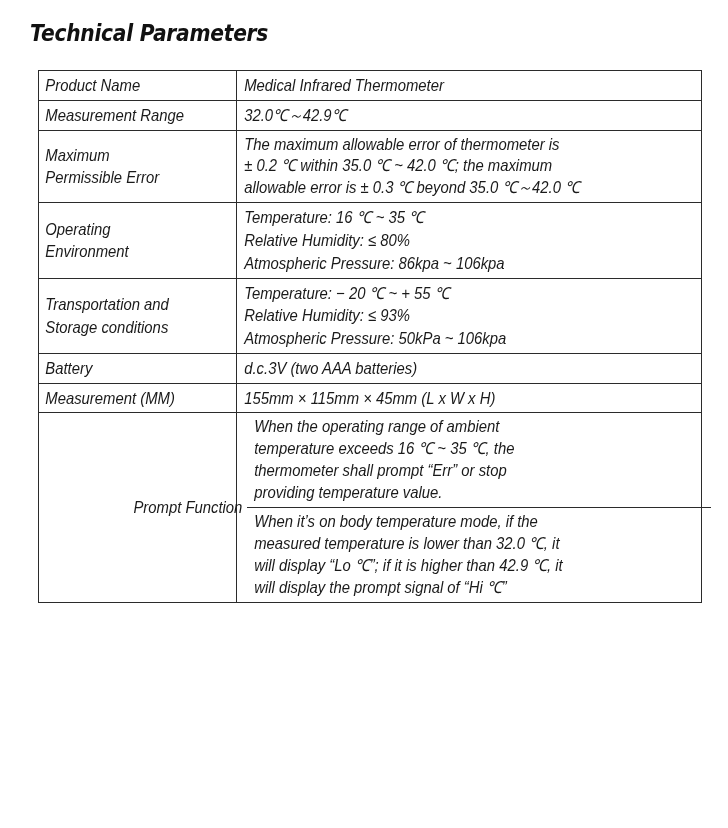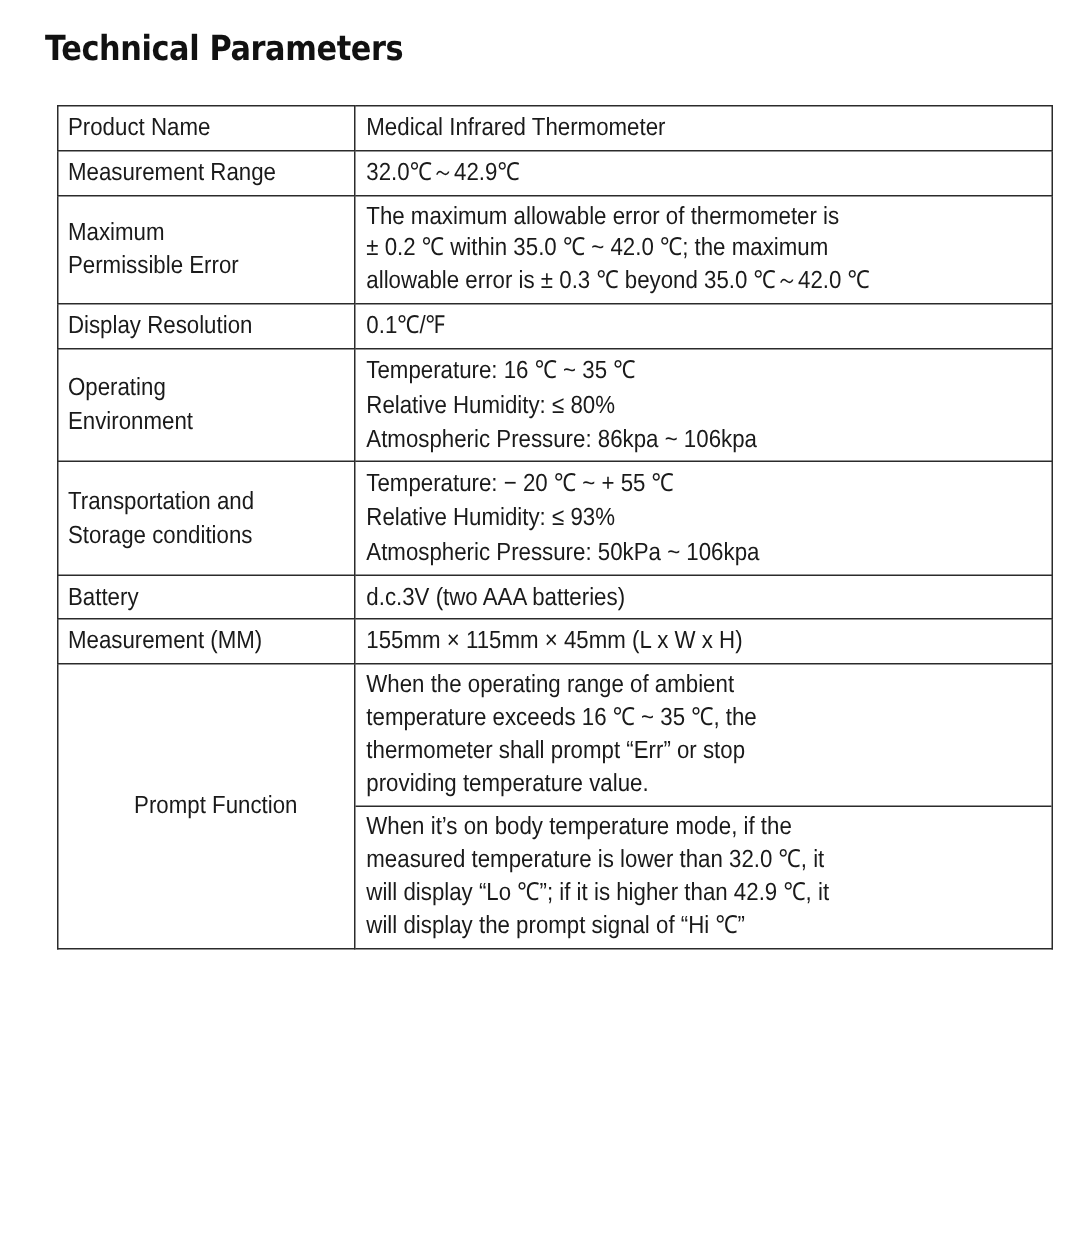--- a/index.html
+++ b/index.html
@@ -12,20 +12,21 @@
     height: 828px;
     font-family: "Liberation Sans", sans-serif;
     color: #1a1a1a;
     overflow: hidden;
   }
   .page {
     position: relative;
     width: 728px;
     height: 828px;
     box-sizing: border-box;
+    font-style: italic;
   }
   .page-title {
     position: absolute;
     left: 30px;
     top: 20px;
     font-size: 23px;
     font-weight: bold;
     letter-spacing: -0.3px;
     font-family: "DejaVu Sans", sans-serif;
     transform: scaleX(0.88);
@@ -52,26 +53,27 @@
     transform: scaleX(0.9);
     transform-origin: left center;
     width: 111%;
     white-space: pre-line;
   }
   .col-label { width: 198px; }
   .col-value { width: 464px; }
   .label-cell .cell-inner { padding-left: 7px; }
   .value-cell .cell-inner { padding-left: 8px; }
   .rowspan-label {
-    text-align: center;
+    text-align: right;
   }
   .nested {
     width: 100%;
     border-collapse: collapse;
     table-layout: fixed;
+    margin-left: 10px;
   }
   .nested td {
     border: 0;
     border-bottom: 1px solid #2b2b2b;
     padding: 0;
   }
   .nested tr:last-child td {
     border-bottom: 0;
   }
   .tight { line-height: 1.33; }
@@ -114,28 +116,20 @@
           <div class="cell-inner">Maximum
 Permissible Error</div>
         </td>
         <td class="value-cell">
           <div class="cell-inner tight">The maximum allowable error of thermometer is
 ± 0.2 ℃ within 35.0 ℃ ~ 42.0 ℃; the maximum
 allowable error is ± 0.3 ℃ beyond  35.0 ℃～42.0 ℃</div>
         </td>
       </tr>
 
-      <tr>
-        <td class="label-cell">
-          <div class="cell-inner">Display Resolution</div>
-        </td>
-        <td class="value-cell">
-          <div class="cell-inner">0.1℃/℉</div>
-        </td>
-      </tr>
 
 
       <tr>
         <td class="label-cell">
           <div class="cell-inner">Operating
 Environment</div>
         </td>
         <td class="value-cell">
           <div class="cell-inner">Temperature: 16 ℃ ~ 35 ℃
 Relative Humidity: ≤ 80%

